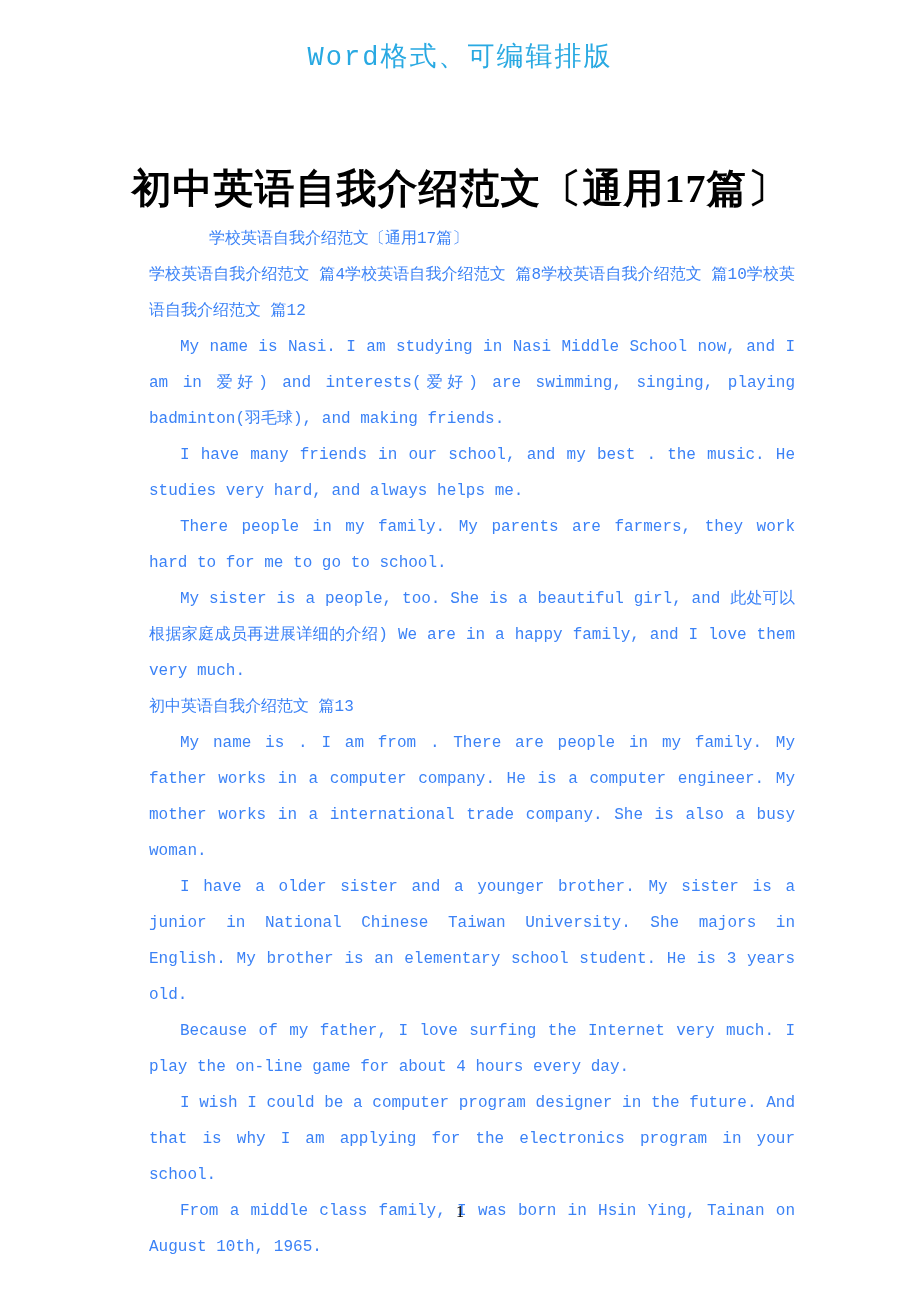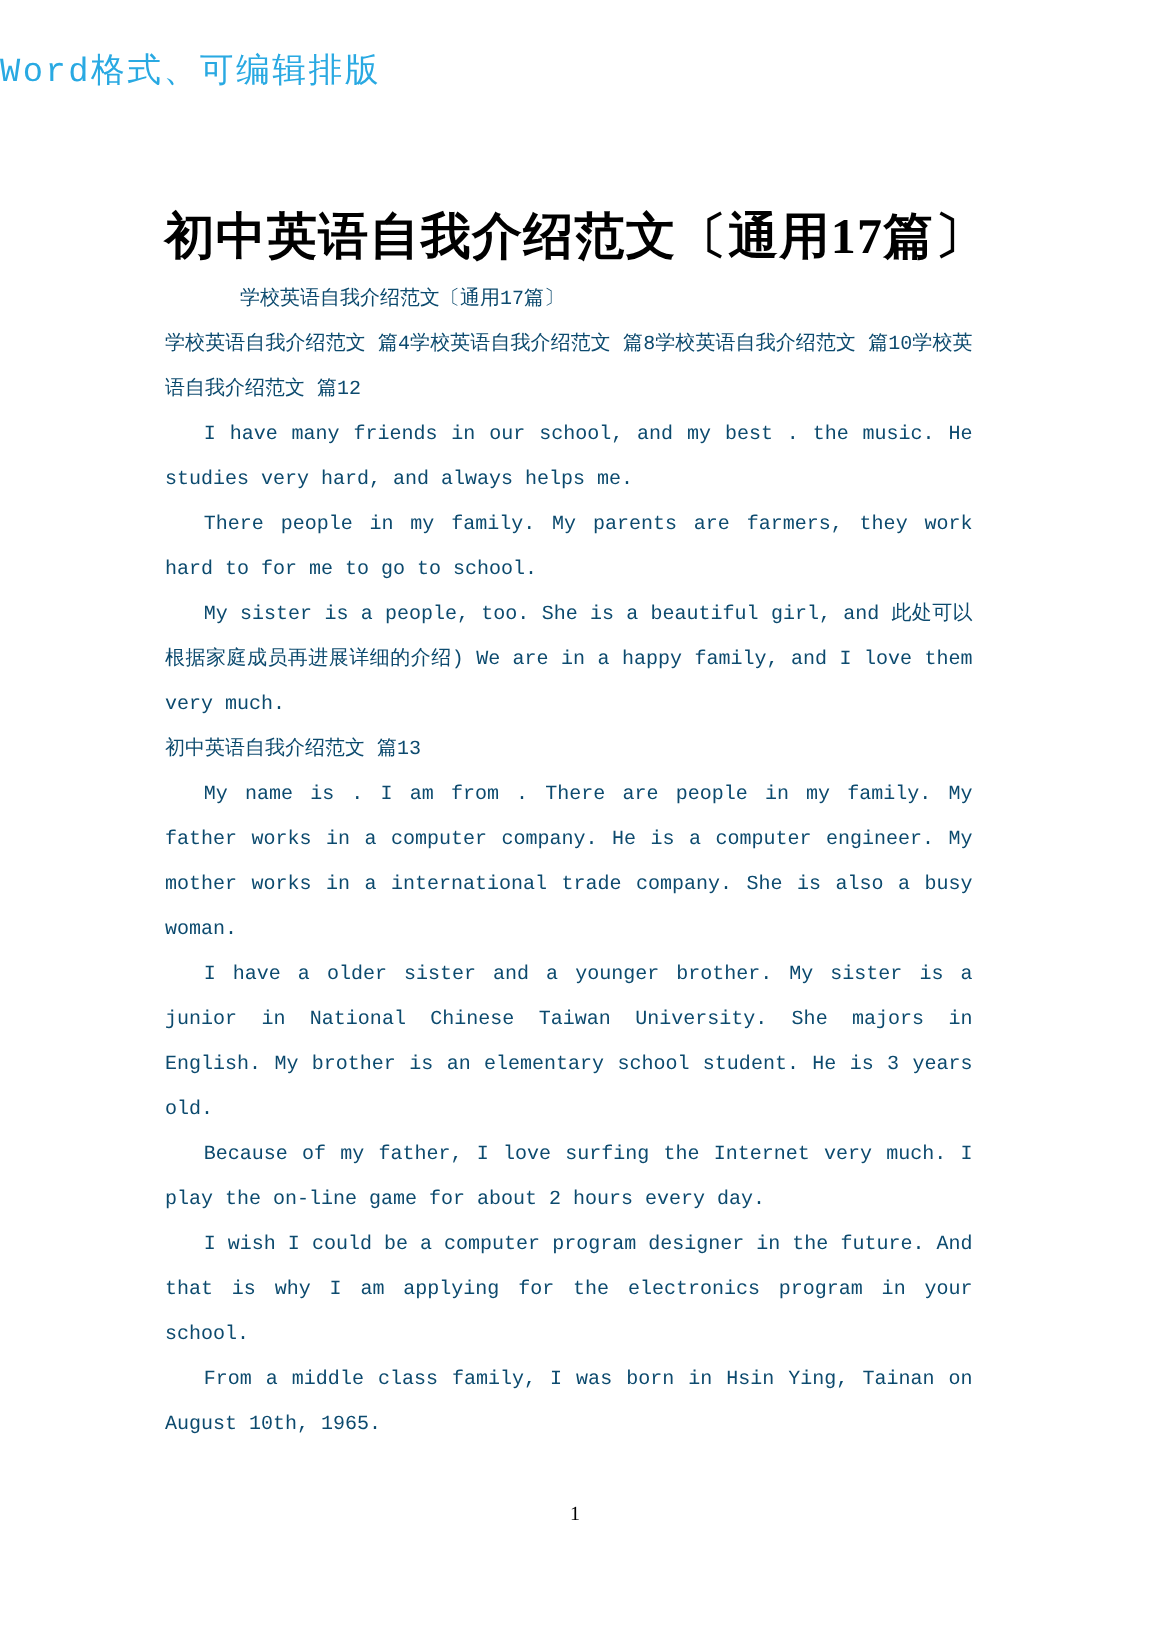--- a/index.html
+++ b/index.html
@@ -11,46 +11,46 @@
       position: relative;
       color: #000000;
       font-family: "Liberation Mono", "DejaVu Sans Mono", monospace;
       overflow: hidden;
     }
     .watermark {
       position: absolute;
       top: 38px;
       left: 0;
       width: 100%;
-      text-align: left;
+      text-align: center;
       font-size: 27px;
       letter-spacing: 2px;
       font-weight: normal;
     }
     .doc-title {
       position: absolute;
       top: 134px;
       left: 0;
       width: 100%;
       text-align: center;
       font-weight: bold;
       font-size: 40px;
       letter-spacing: 1px;
       font-family: "Liberation Serif", "DejaVu Serif", serif;
       color: #000000;
     }
     .content {
       position: absolute;
       top: 221px;
-      left: 132px;
+      left: 149px;
       width: 646px;
       font-size: 16px;
       line-height: 36px;
       text-align: justify;
-      color: #0c4a6e;
+      color: #3b82f6;
     }
     .content p { margin: 0; padding: 0; }
     .para-heading { text-indent: 60px; }
     .para-body { text-indent: 31px; }
     .para-plain { text-indent: 0; }
     .page-footer {
       position: absolute;
       top: 1203px;
       left: 0;
       width: 100%;
@@ -63,24 +63,25 @@
 </head>
 <body>
 
 <div class="watermark" style="color: rgb(41, 169, 226);">Word格式、可编辑排版</div>
 
 <h1 class="doc-title">初中英语自我介绍范文〔通用17篇〕</h1>
 
 <div class="content">
   <p class="para-heading">学校英语自我介绍范文〔通用17篇〕</p>
   <p class="para-plain">学校英语自我介绍范文 篇4学校英语自我介绍范文 篇8学校英语自我介绍范文 篇10学校英语自我介绍范文 篇12</p>
+  <p class="para-body">My name is Nasi. I am studying in Nasi Middle School now, and I am in 爱好) and interests(爱好) are swimming, singing, playing badminton(羽毛球), and making friends.</p>
   <p class="para-body">I have many friends in our school, and my best . the music. He studies very hard, and always helps me.</p>
   <p class="para-body">There people in my family. My parents are farmers, they work hard to for me to go to school.</p>
   <p class="para-body">My sister is a people, too. She is a beautiful girl, and 此处可以根据家庭成员再进展详细的介绍) We are in a happy family, and I love them very much.</p>
   <p class="para-plain">初中英语自我介绍范文 篇13</p>
   <p class="para-body">My name is . I am from . There are people in my family. My father works in a computer company. He is a computer engineer. My mother works in a international trade company. She is also a busy woman.</p>
   <p class="para-body">I have a older sister and a younger brother. My sister is a junior in National Chinese Taiwan University. She majors in English. My brother is an elementary school student. He is 3 years old.</p>
-  <p class="para-body">Because of my father, I love surfing the Internet very much. I play the on-line game for about 2 hours every day.</p>
+  <p class="para-body">Because of my father, I love surfing the Internet very much. I play the on-line game for about 4 hours every day.</p>
   <p class="para-body">I wish I could be a computer program designer in the future. And that is why I am applying for the electronics program in your school.</p>
   <p class="para-body">From a middle class family, I was born in Hsin Ying, Tainan on August 10th, 1965.</p>
 </div>
 
 <div class="page-footer">1</div>
 
 </body></html>

